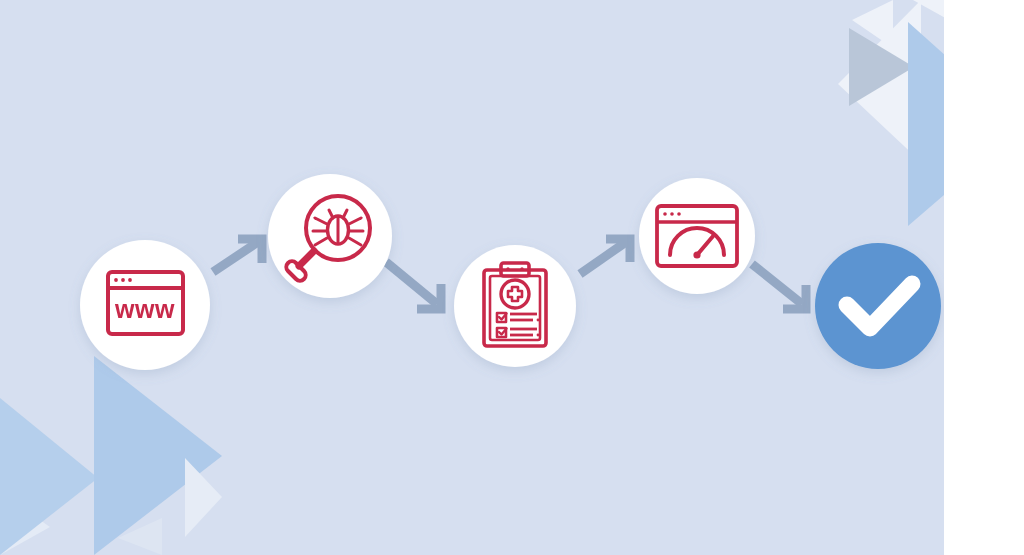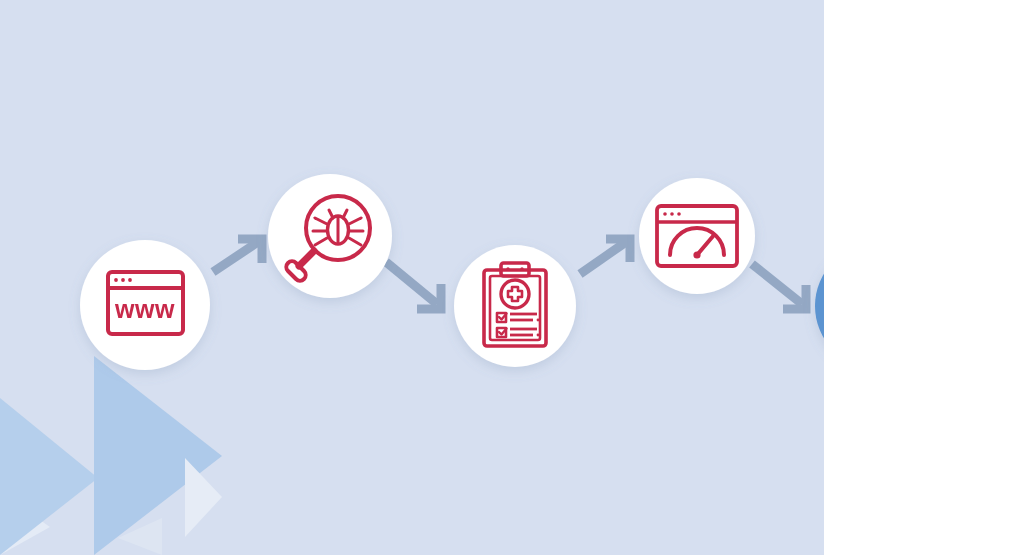--- a/index.html
+++ b/index.html
@@ -7,21 +7,21 @@
     padding: 0;
   }
   body {
     width: 1024px;
     height: 555px;
     overflow: hidden;
     font-family: "Liberation Sans", sans-serif;
   }
   #stage {
     position: relative;
-    width: 824px;
+    width: 944px;
     height: 555px;
     background: #d6dff0;
     overflow: hidden;
   }
   #bg-decor, #flow-layer {
     position: absolute;
     inset: 0;
     width: 1024px;
     height: 555px;
   }

